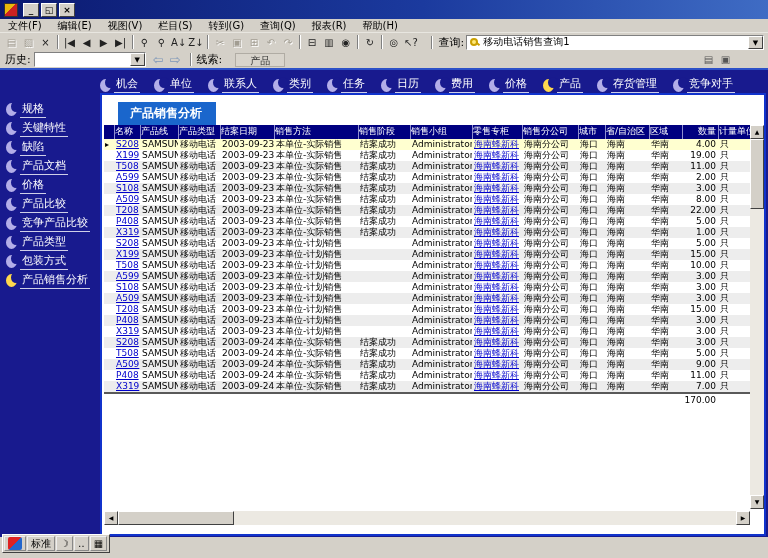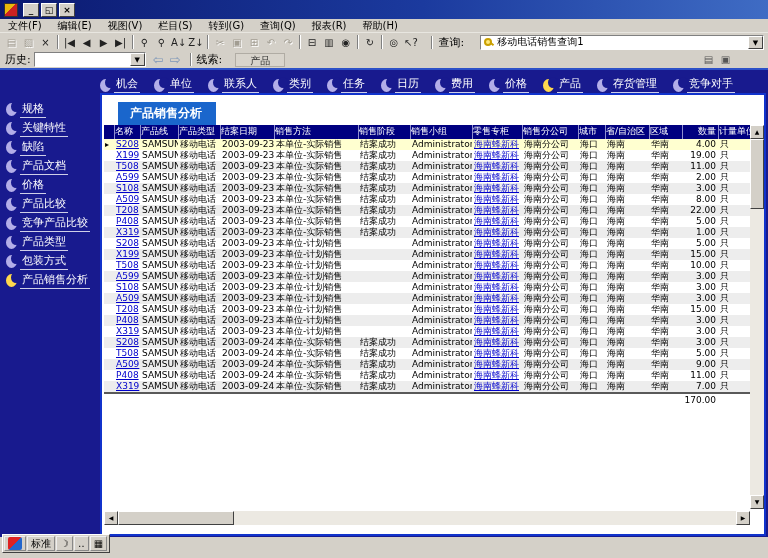--- a/index.html
+++ b/index.html
@@ -24,21 +24,21 @@
 
   
   .toolbar1 { position:absolute; left:0; top:33px; width:768px; height:18px; background:#d4d0c8;
     display:flex; align-items:center; padding-left:3px; }
   .tb-icon { min-width:17px; height:16px; display:flex; align-items:center; justify-content:center;
     font-size:10px; color:#222; white-space:nowrap; padding:0 1px; }
   .tb-icon.dis { color:#a29d92; text-shadow:1px 1px 0 #fff; }
   .tb-icon.sep { min-width:7px; } .tb-icon.sep::before{content:""; width:1px; height:14px; background:#808080; box-shadow:1px 0 0 #fff; }
   .mag { transform:rotate(0deg); }
   .query-area { display:flex; align-items:center; margin-left:6px; flex:1; }
-  .query-label { font-size:11px; margin-right:16px; white-space:nowrap; }
+  .query-label { font-size:11px; margin-right:2px; white-space:nowrap; }
   .combo { background:#fff; border:1px solid; border-color:#808080 #fff #fff #808080; height:15px;
     display:flex; align-items:center; flex:1; margin-right:4px; }
   .combo .c-text { flex:1; font-size:10px; padding-left:2px; white-space:nowrap; overflow:hidden; }
   .combo .c-btn { width:15px; height:13px; background:#d4d0c8; border:1px solid;
     border-color:#fff #404040 #404040 #fff; font-size:7px; text-align:center; line-height:12px; }
   .mag-dot { width:8px; height:8px; border:2px solid #caa002; border-radius:50%; background:#ffe97a;
     position:relative; margin:0 3px; flex:none; }
   .mag-dot::after { content:""; position:absolute; width:4px; height:2px; background:#caa002;
     right:-4px; bottom:-1px; transform:rotate(40deg); }
 

